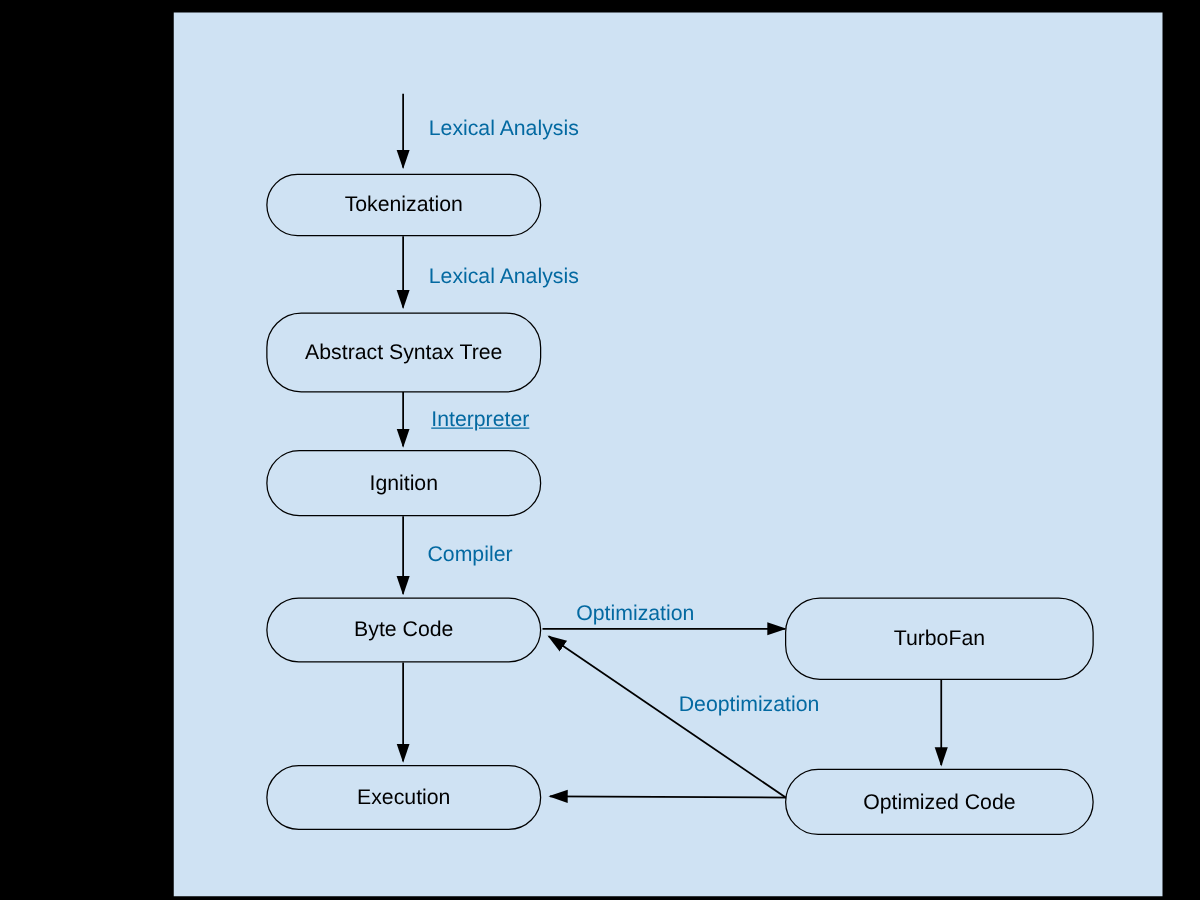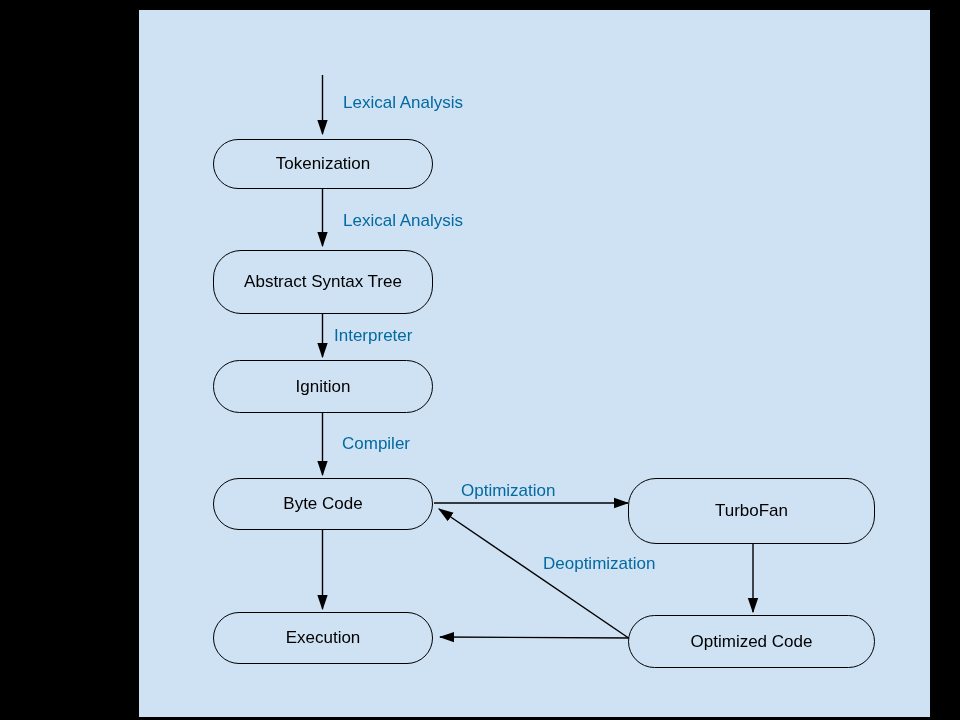--- a/index.html
+++ b/index.html
@@ -35,21 +35,21 @@
   .node-turbofan      { left: 628px; top: 478px; width: 247px; height: 66px; }
   .node-optimized     { left: 628px; top: 615px; width: 247px; height: 53px; }
   .edge-label {
     position: absolute;
     font-size: 17px; color: #0369a1;
     white-space: nowrap;
     line-height: 20px;
   }
   .lbl-lexical        { left: 343px; top:  93px; }
   .lbl-syntax         { left: 343px; top: 211px; }
-  .lbl-interpreter    { left: 334px; top: 326px; }
+  .lbl-interpreter    { left: 345px; top: 326px; text-decoration: underline; }
   .lbl-compiler       { left: 342px; top: 434px; }
   .lbl-optimization   { left: 461px; top: 481px; }
   .lbl-deoptimization { left: 543px; top: 554px; }
   .lbl-recompiles     { left: 770px; top: 557px; line-height: 22px; }
 </style>
 </head>
 <body>
 
 <div class="stage">
   <div class="canvas"></div>

